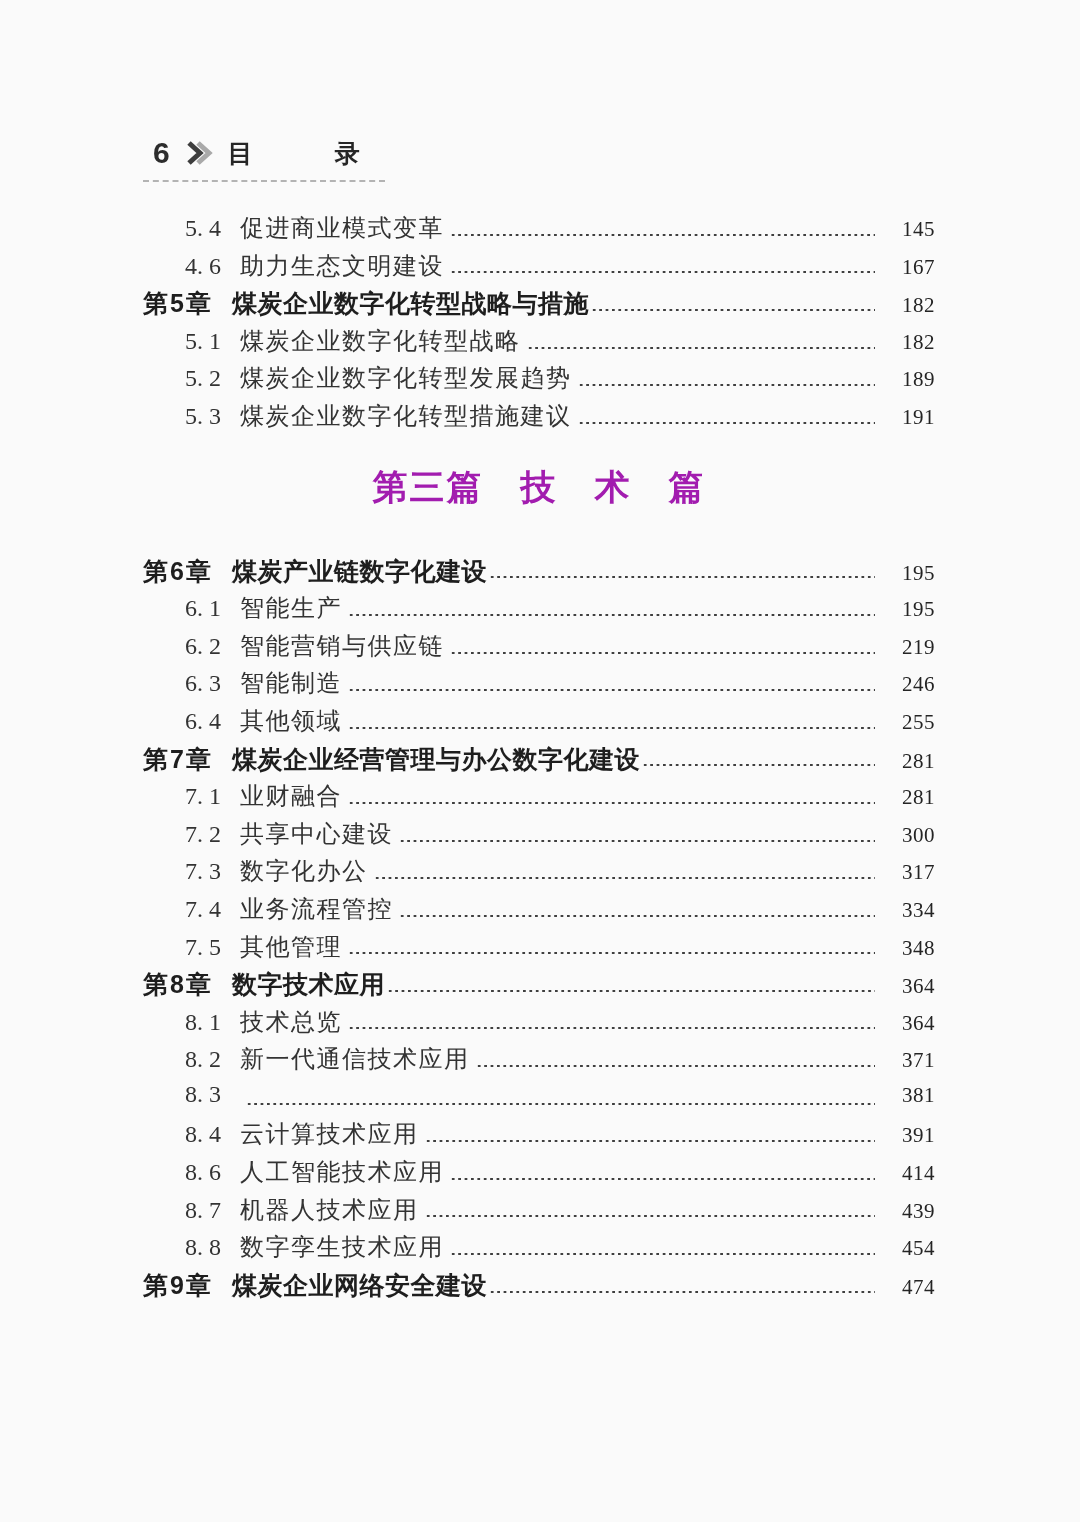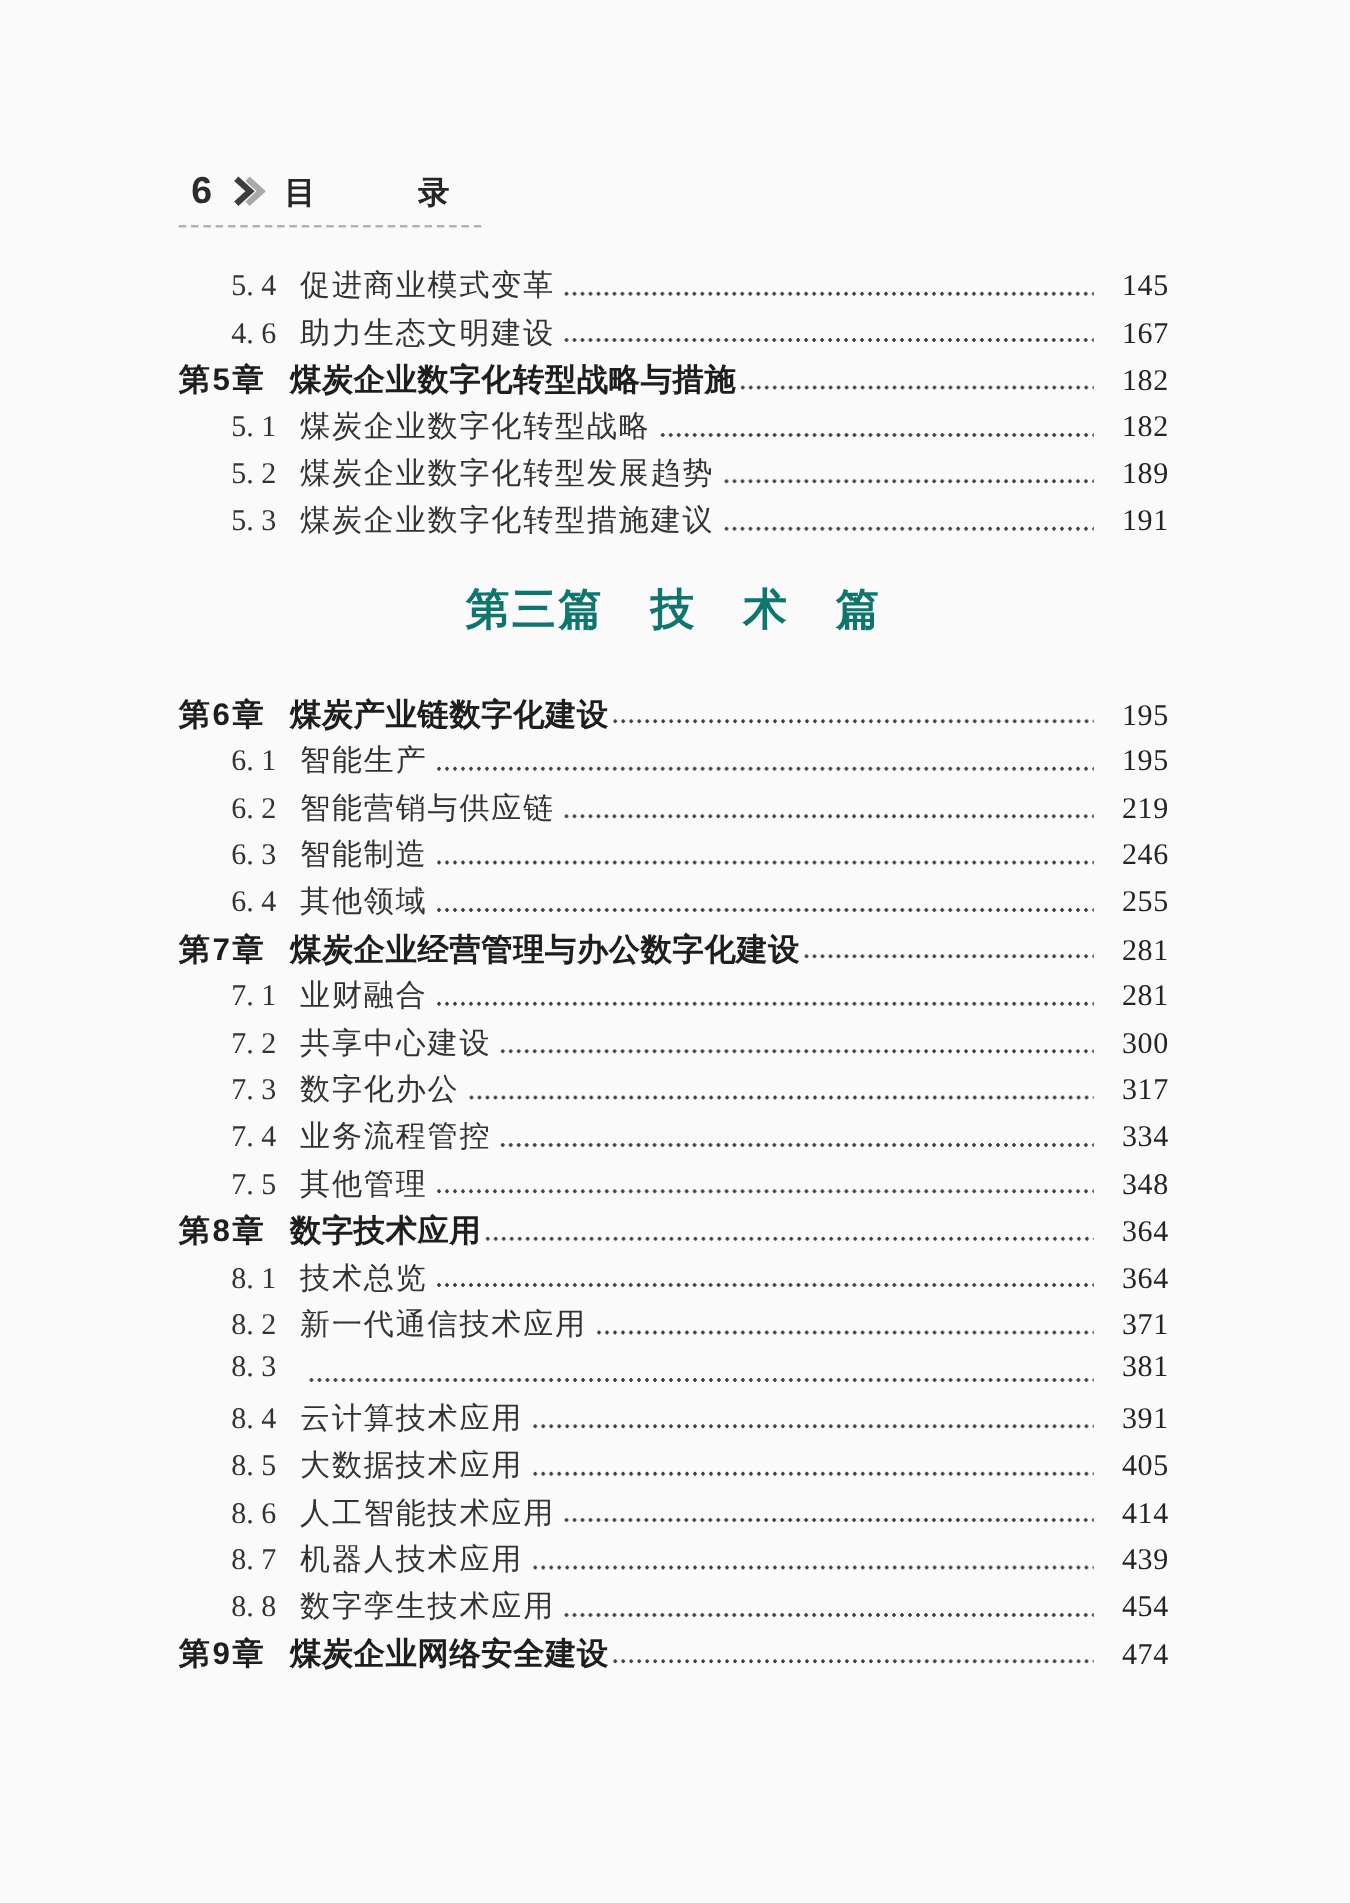--- a/index.html
+++ b/index.html
@@ -72,32 +72,32 @@
     background-repeat:repeat-x;
     background-position:0 50%;
   }
   .chapter .dots { margin-left:2px; }
   .pagenum {
     flex:0 0 auto;
     min-width:50px;
     text-align:right;
     font-family:"Liberation Serif","DejaVu Serif",serif;
     font-weight:normal;
-    font-size:24px;
+    font-size:21px;
     color:#242424;
     letter-spacing:0.5px;
   }
   .part-title {
     margin:26px 0 44px;
     text-align:center;
     font-family:"Liberation Sans","DejaVu Sans",sans-serif;
     font-weight:bold;
     font-size:35px;
     letter-spacing:2px;
-    color:#0f766e;
+    color:#a21caf;
   }
 </style>
 </head>
 <body>
 
 <div class="page">
 
   <div class="header">
     <span class="hpage">6</span>
     <span class="hicon">
@@ -237,26 +237,20 @@
     <span class="dots"></span>
     <span class="pagenum">381</span>
   </div>
       <div class="row section">
     <span class="label">8. 4</span>
     <span class="title">云计算技术应用</span>
     <span class="dots"></span>
     <span class="pagenum">391</span>
   </div>
       <div class="row section">
-    <span class="label">8. 5</span>
-    <span class="title">大数据技术应用</span>
-    <span class="dots"></span>
-    <span class="pagenum">405</span>
-  </div>
-      <div class="row section">
     <span class="label">8. 6</span>
     <span class="title">人工智能技术应用</span>
     <span class="dots"></span>
     <span class="pagenum">414</span>
   </div>
       <div class="row section">
     <span class="label">8. 7</span>
     <span class="title">机器人技术应用</span>
     <span class="dots"></span>
     <span class="pagenum">439</span>

